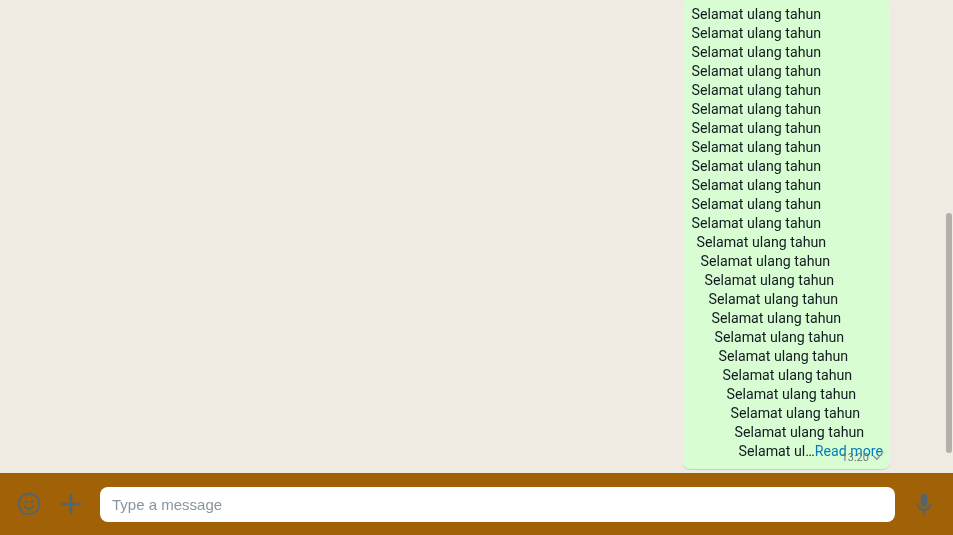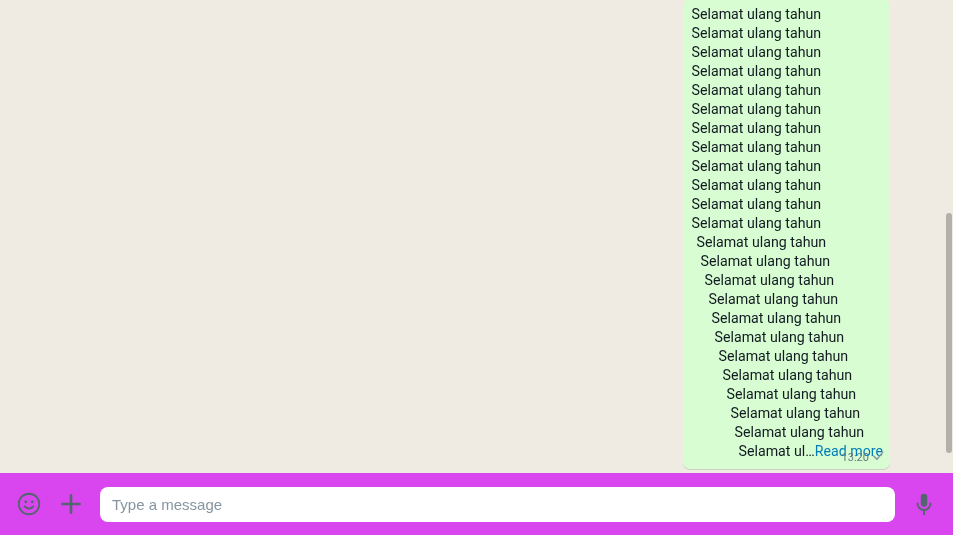--- a/index.html
+++ b/index.html
@@ -89,21 +89,21 @@
       color: #667781;
     }
     .msg-check {
       width: 16px;
       height: 11px;
       flex-shrink: 0;
     }
     .composer {
       display: flex;
       align-items: center;
-      background: #d946ef;
+      background: #a16207;
       padding: 10px 16px;
       gap: 16px;
       height: 62px;
     }
     .composer-icon-btn {
       background: none;
       border: none;
       cursor: pointer;
       padding: 0;
       display: flex;

